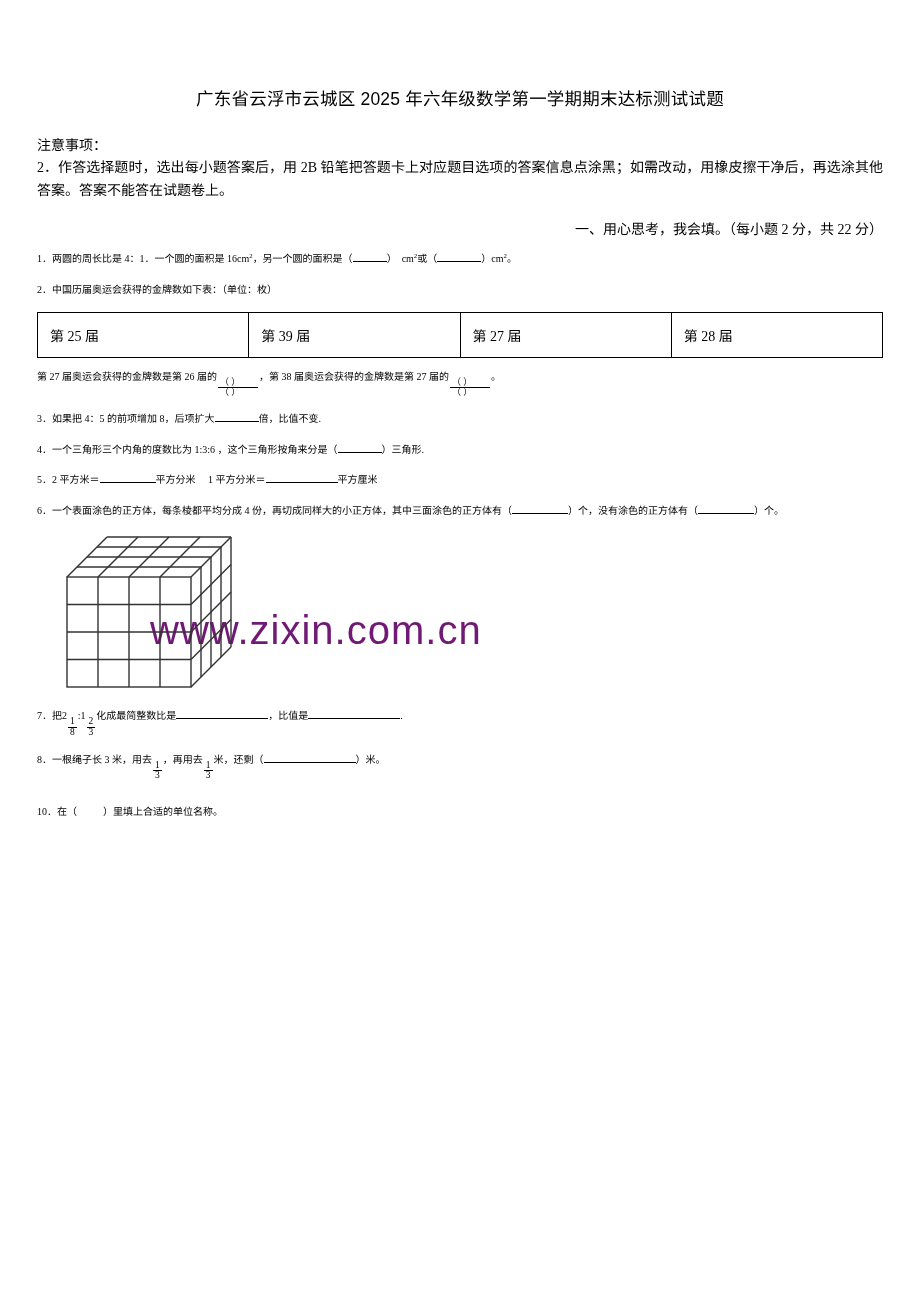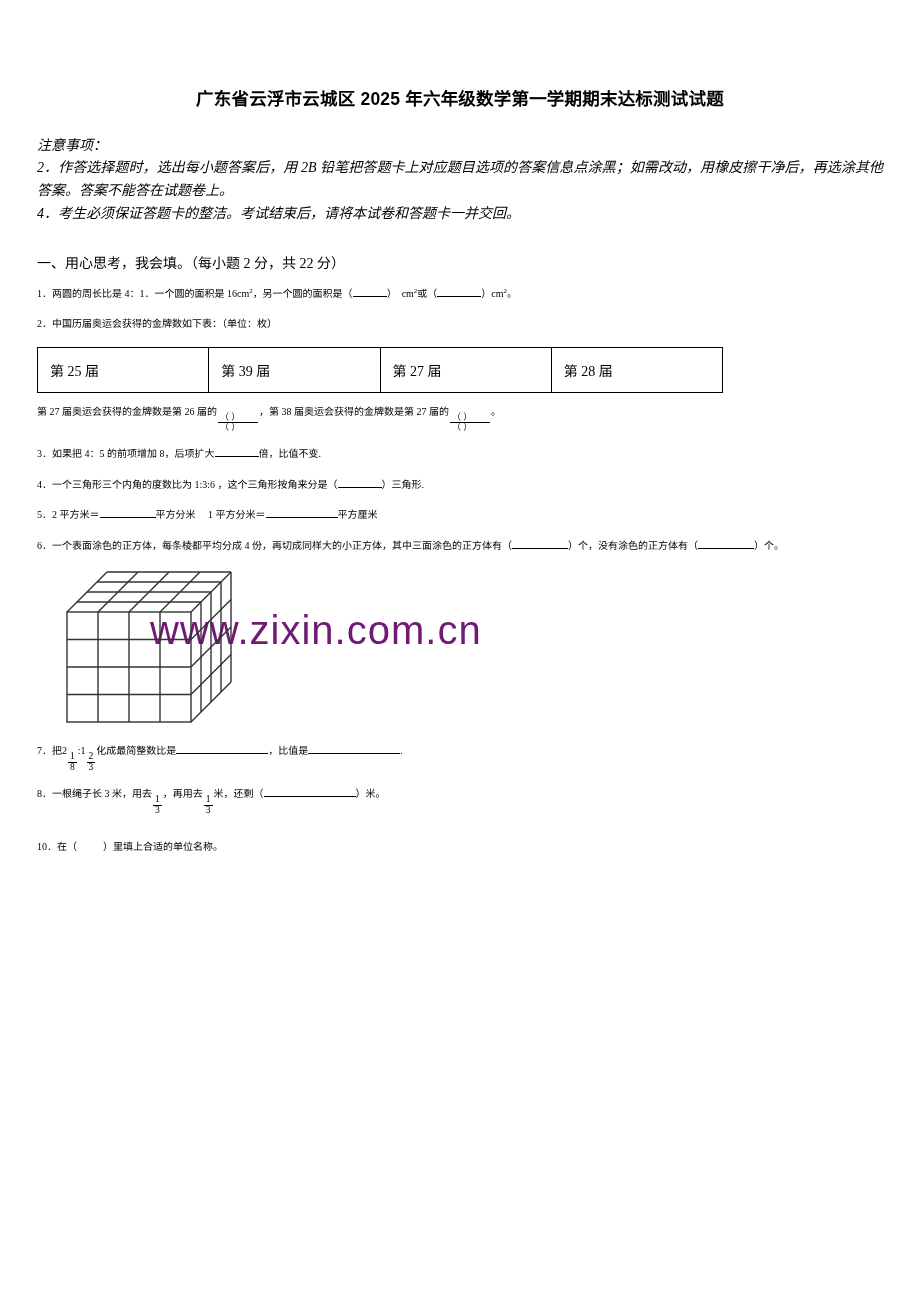--- a/index.html
+++ b/index.html
@@ -37,42 +37,42 @@
     pointer-events: none;
     user-select: none;
     z-index: 0;
   }
   .content { position: relative; z-index: 2; }
 
   
   .doc-title {
     text-align: center;
     font-family: "Liberation Sans", "DejaVu Sans", sans-serif;
-    font-weight: bold;
+    font-weight: normal;
     font-size: 17.5px;
     letter-spacing: 0.2px;
     padding-top: 88px;
     line-height: 1.3;
   }
 
   
   .notice {
     margin-top: 24px;
     font-size: 14px;
     line-height: 1.62;
-    font-style: italic;
   }
   .notice-title { font-weight: normal; }
   .notice-item { text-align: justify; }
 
   
   .section-head {
-    margin-top: 28px;
+    margin-top: 16px;
     font-size: 14px;
     line-height: 1.6;
+    text-align: right;
   }
 
   
   .q {
     font-size: 10px;
     line-height: 1.75;
     margin-top: 13px;
     text-align: left;
   }
   .q.tight { margin-top: 9px; }
@@ -99,21 +99,21 @@
   .frac .num { padding: 0 2px; }
   .frac .den { padding: 0 2px; border-top: 1px solid #000; }
   .frac.paren { vertical-align: -0.55em; font-size: 0.9em; }
   .frac.paren .num,
   .frac.paren .den { min-width: 36px; }
   .mixed { display: inline-block; white-space: nowrap; }
 
   
   table.medals {
     border-collapse: collapse;
-    width: 686px;
+    width: 846px;
     margin-top: 14px;
     margin-bottom: 10px;
     table-layout: fixed;
   }
   table.medals td {
     border: 1px solid #000;
     height: 44px;
     padding: 0 12px;
     font-size: 14px;
     vertical-align: middle;
@@ -129,21 +129,20 @@
 
   <div class="watermark">www.zixin.com.cn</div>
 
   <div class="content">
 
     <div class="doc-title">广东省云浮市云城区 2025 年六年级数学第一学期期末达标测试试题</div>
 
     <div class="notice">
       <div class="notice-title">注意事项：</div>
       <div class="notice-item">2．作答选择题时，选出每小题答案后，用 2B 铅笔把答题卡上对应题目选项的答案信息点涂黑；如需改动，用橡皮擦干净后，再选涂其他答案。答案不能答在试题卷上。</div>
-      <div class="notice-item">4．考生必须保证答题卡的整洁。考试结束后，请将本试卷和答题卡一并交回。</div>
     </div>
 
     <div class="section-head">一、用心思考，我会填。（每小题 2 分，共 22 分）</div>
 
     <div class="q tight">
       <span class="q-num">1．</span><span>两圆的周长比是 4：1．一个圆的面积是 16cm</span><sup>2</sup><span>，另一个圆的面积是（</span><span class="blank b-xs"></span><span>）</span>&nbsp;&nbsp;<span>cm</span><sup>2</sup><span>或（</span><span class="blank b-s"></span><span>）cm</span><sup>2</sup><span>。</span>
     </div>
 
     <div class="q">
       <span class="q-num">2．</span><span>中国历届奥运会获得的金牌数如下表：（单位：枚）</span>

